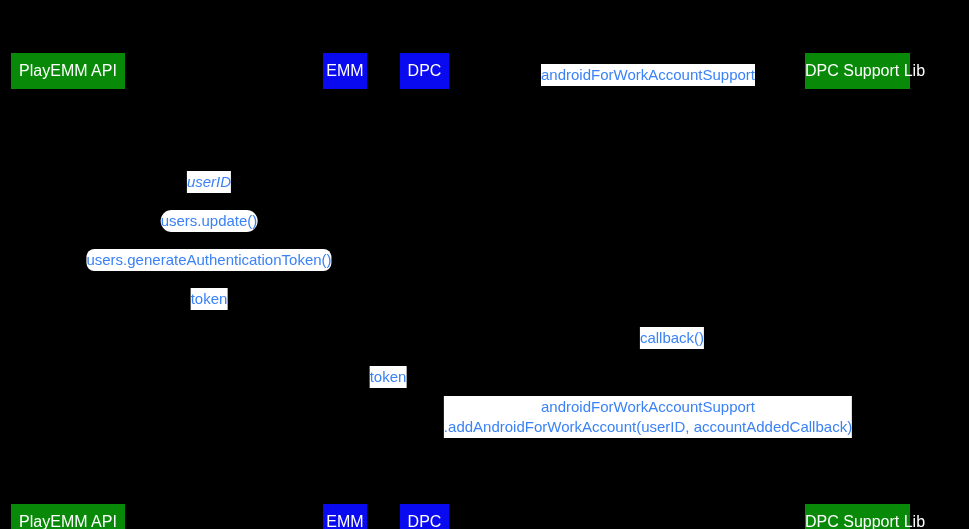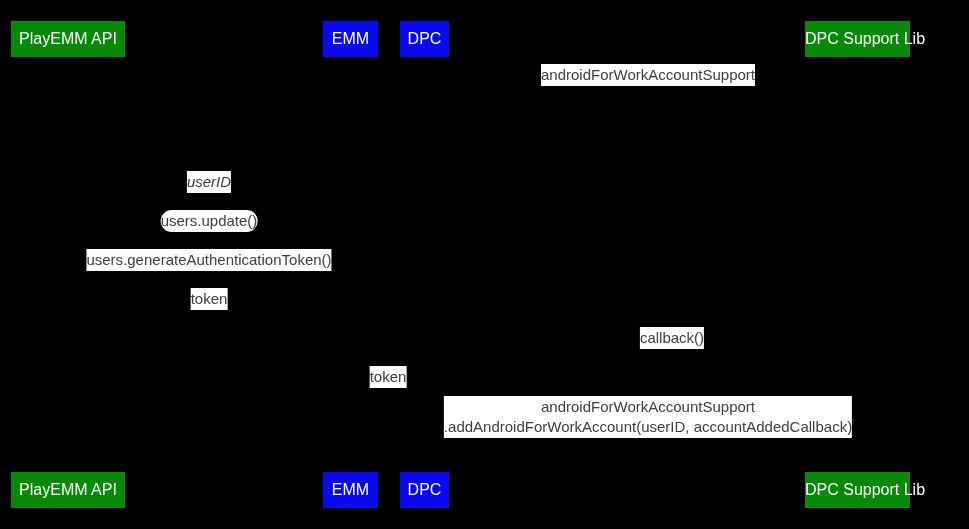--- a/index.html
+++ b/index.html
@@ -16,32 +16,33 @@
     font-family: "Liberation Sans", sans-serif;
   }
   .pbox {
     position: absolute;
     height: 36px;
     line-height: 36px;
     text-align: center;
     color: #ffffff;
     font-size: 16px;
     white-space: nowrap;
+    margin-top: 32px;
   }
   .pbox.top    { top: 21px; }
   .pbox.bottom { top: 472px; }
   .p0 { left: 11px;  width: 114px; }
-  .p1 { left: 323px; width: 55px; }
+  .p1 { left: 323px; width: 44px; }
   .p2 { left: 400px; width: 49px; }
   .p3 { left: 805px; width: 105px; }
   .msg {
     position: absolute;
     transform: translateX(-50%);
     background: #ffffff;
-    color: #404040;
+    color: #3b82f6;
     font-size: 15px;
     line-height: 20px;
     padding: 1px 0;
     white-space: nowrap;
     text-align: center;
   }
   .msg div { white-space: nowrap; }
 </style>
 </head>
 <body>
@@ -55,21 +56,21 @@
 
   <div class="msg" style="left:648px; top:64px;">
     <div>androidForWorkAccountSupport</div>
   </div>
 
 
   <div class="msg" style="left:209px; top:171px;font-style:italic;">userID</div>
 
   <div class="msg" style="left:209px; top:210px;border-radius:11px;">users.update()</div>
 
-  <div class="msg" style="left:209px; top:249px;">users.generateAuthenticationToken()</div>
+  <div class="msg" style="left:209px; top:249px;border-radius:8px;">users.generateAuthenticationToken()</div>
 
   <div class="msg" style="left:209px; top:288px;">token</div>
 
   <div class="msg" style="left:672px; top:327px;">callback()</div>
 
   <div class="msg" style="left:388px; top:366px;">token</div>
 
   <div class="msg" style="left:648px; top:396px;">
     <div>androidForWorkAccountSupport</div>
     <div>.addAndroidForWorkAccount(userID, accountAddedCallback)</div>

